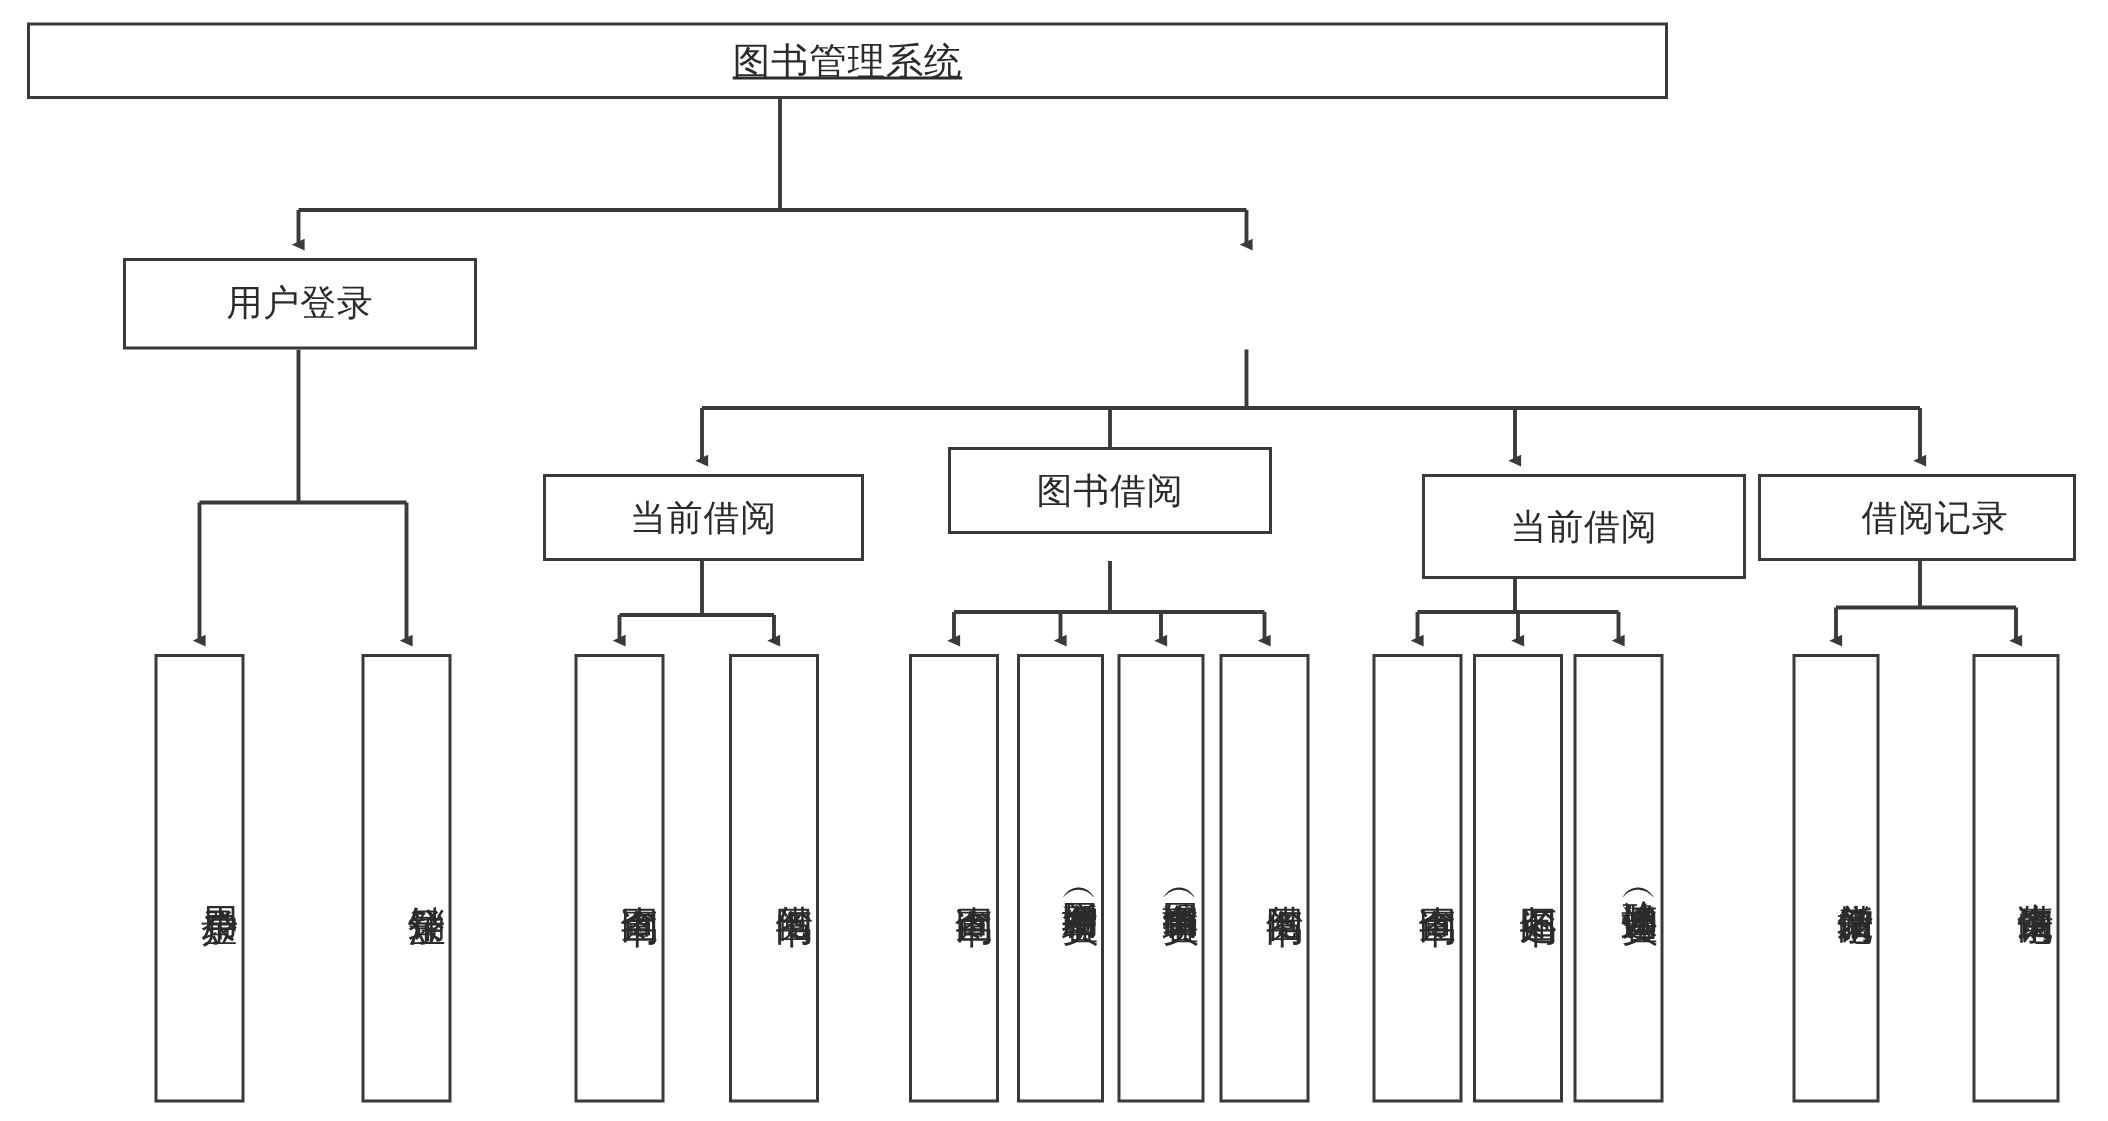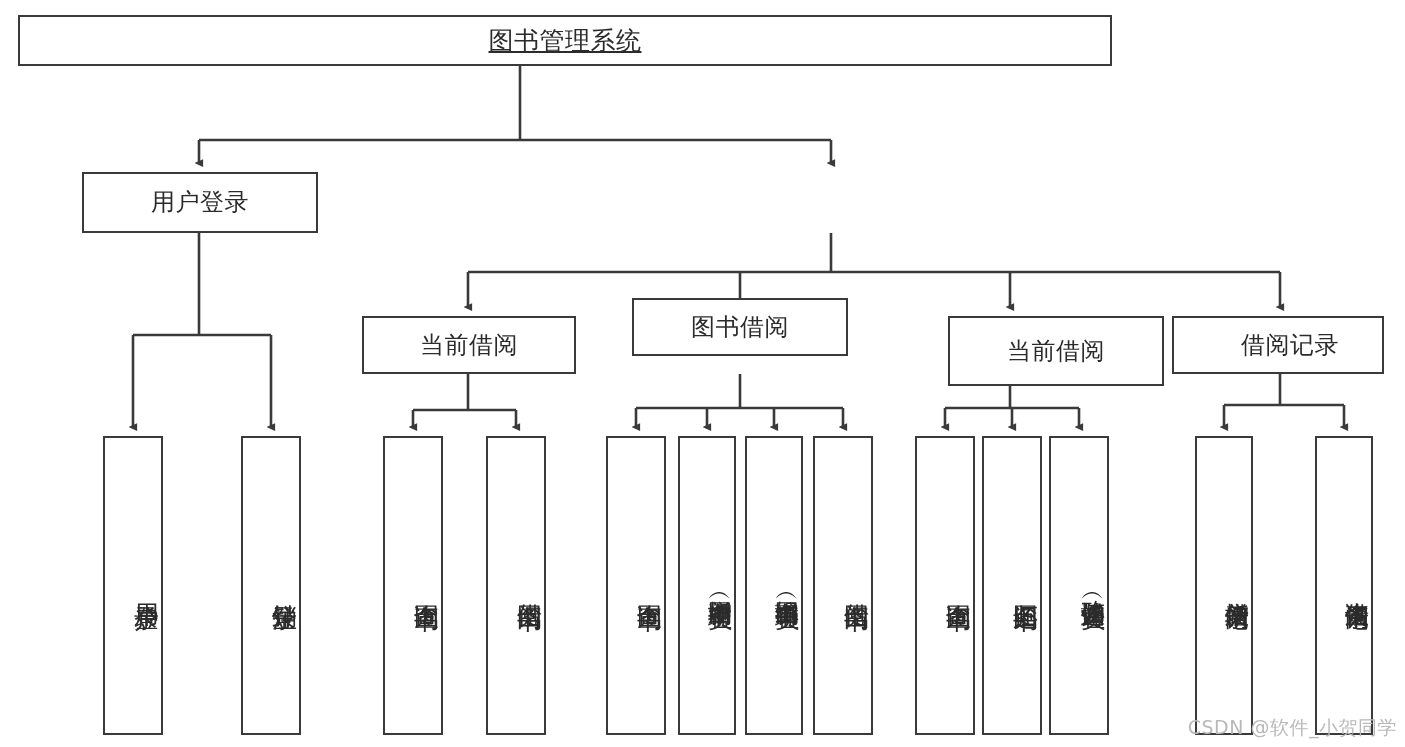--- a/index.html
+++ b/index.html
@@ -144,14 +144,13 @@
   <div class="node vert tall" style="left:745px; top:436px; width:58px; height:299px;">编辑图书（管理员）</div>
   <div class="node vert" style="left:813px; top:436px; width:60px; height:299px;">借阅图书</div>
 
   <div class="node vert" style="left:915px; top:436px; width:60px; height:299px;">查询图书</div>
   <div class="node vert" style="left:982px; top:436px; width:60px; height:299px;">归还图书</div>
   <div class="node vert tall" style="left:1049px; top:436px; width:60px; height:299px;">确认归还（管理员）</div>
 
   <div class="node vert tall" style="left:1195px; top:436px; width:58px; height:299px;">新增借阅记录</div>
   <div class="node vert tall" style="left:1315px; top:436px; width:58px; height:299px;">查询借阅记录</div>
 
-  <div id="watermark">CSDN @软件_小贺同学</div>
 </div>
 
 </body></html>

